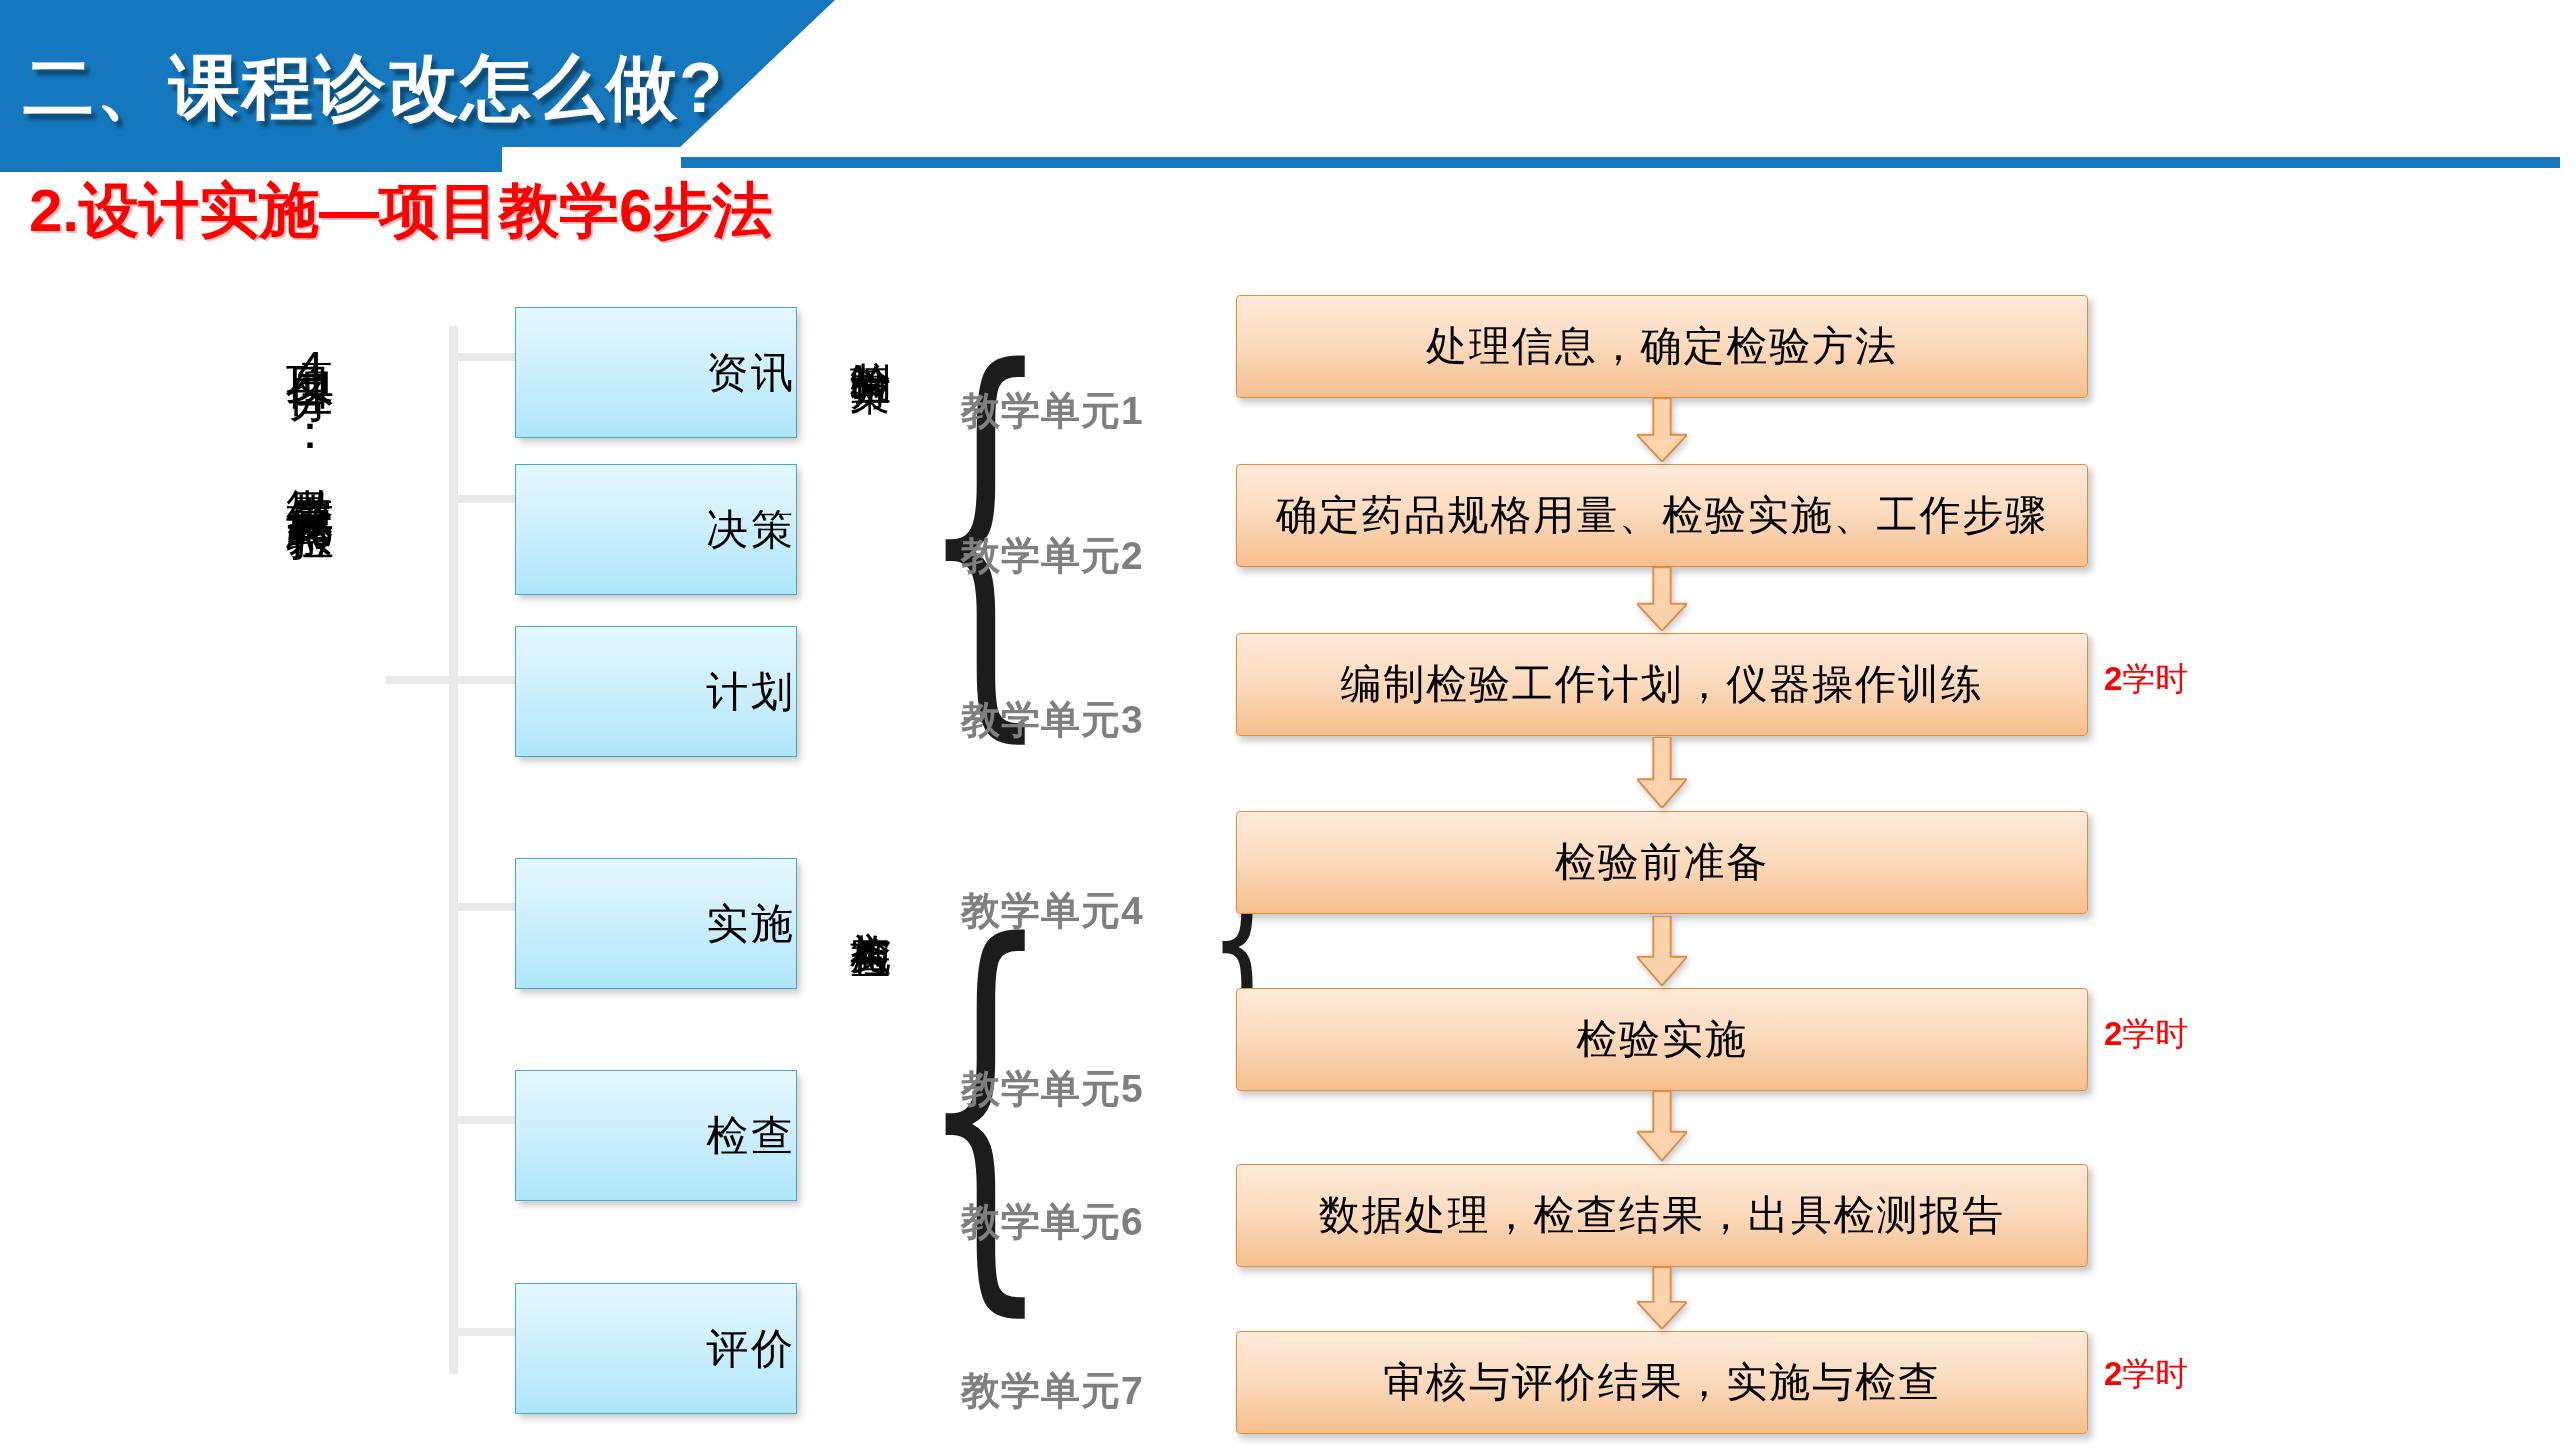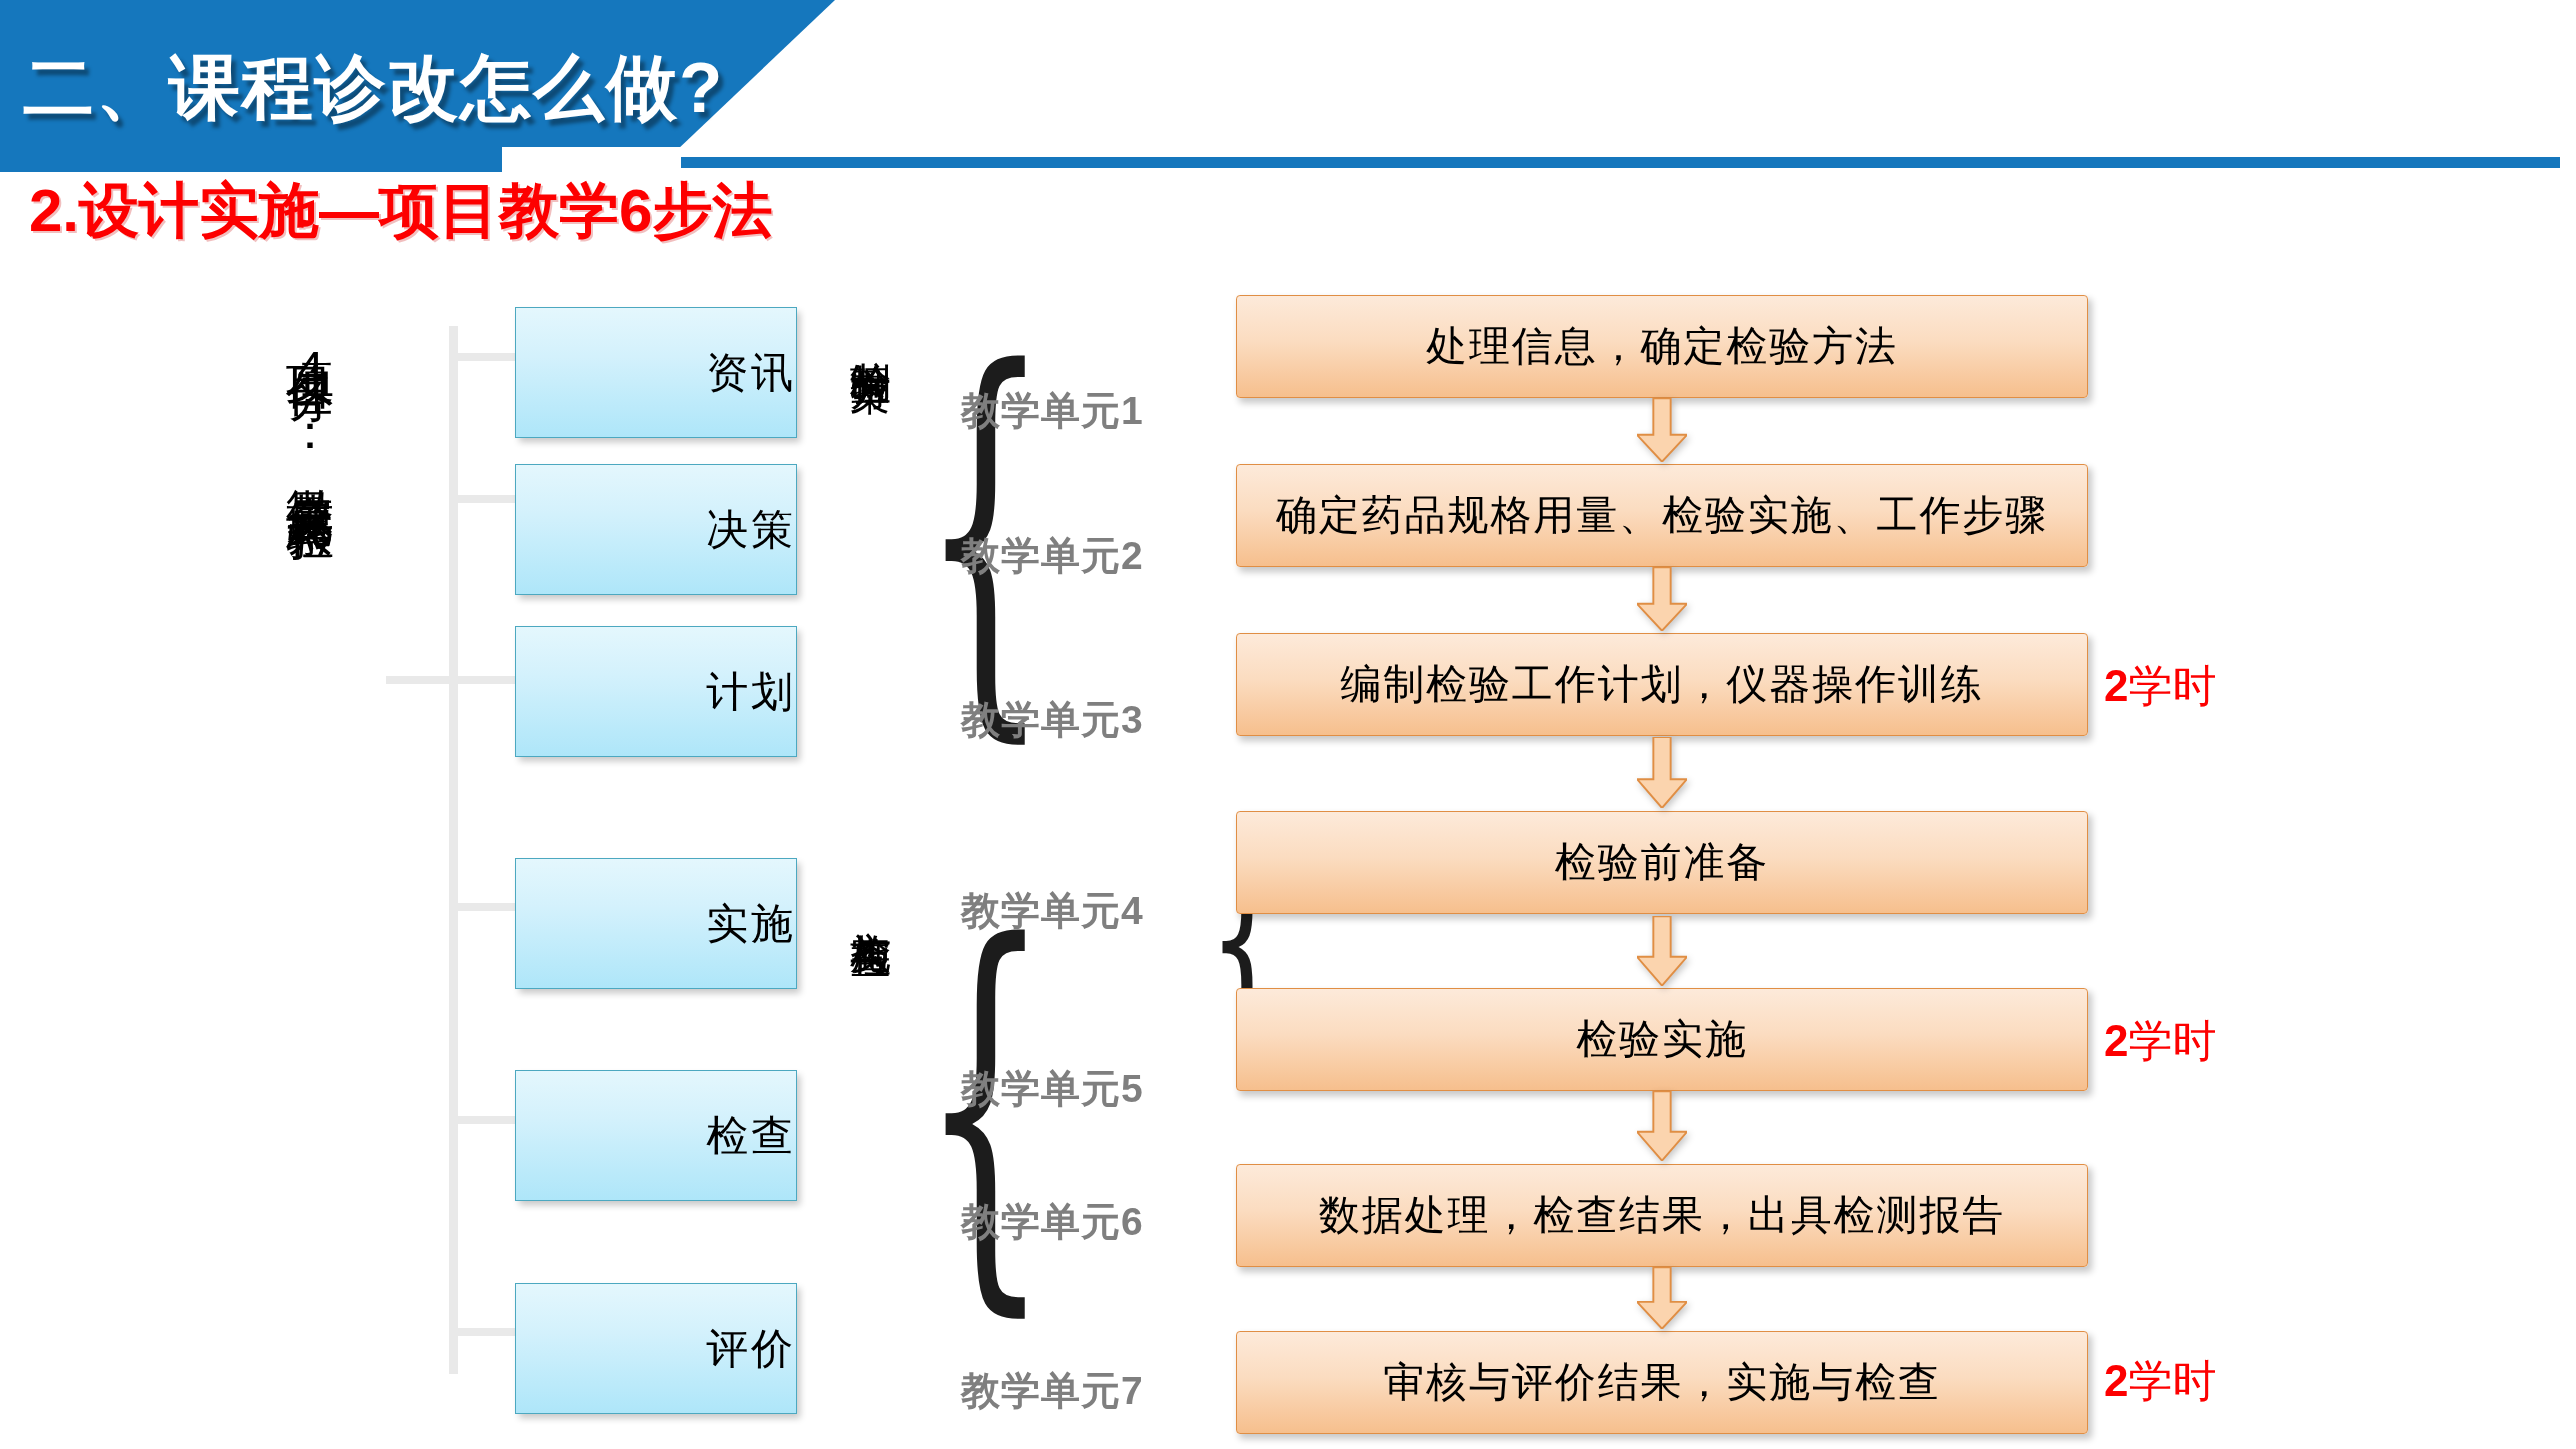--- a/index.html
+++ b/index.html
@@ -117,21 +117,21 @@
 
   
   .flow-arrow{
     position:absolute;left:1637px;width:50px;
     filter:drop-shadow(2.9px 3.9px 3.9px rgba(0,0,0,0.22));
   }
 
   
   .hour-label{
     position:absolute;left:2104px;
-    font-size:44px;color:#fd0000;white-space:nowrap;
+    font-size:33px;color:#fd0000;white-space:nowrap;
   }
   .hour-label b{font-weight:bold;}
 </style>
 </head>
 <body>
 
 <div id="header-rule"></div>
 <div id="header-banner"></div>
 <div id="header-banner-strip"></div>
 <div id="header-banner-strip2"></div>

